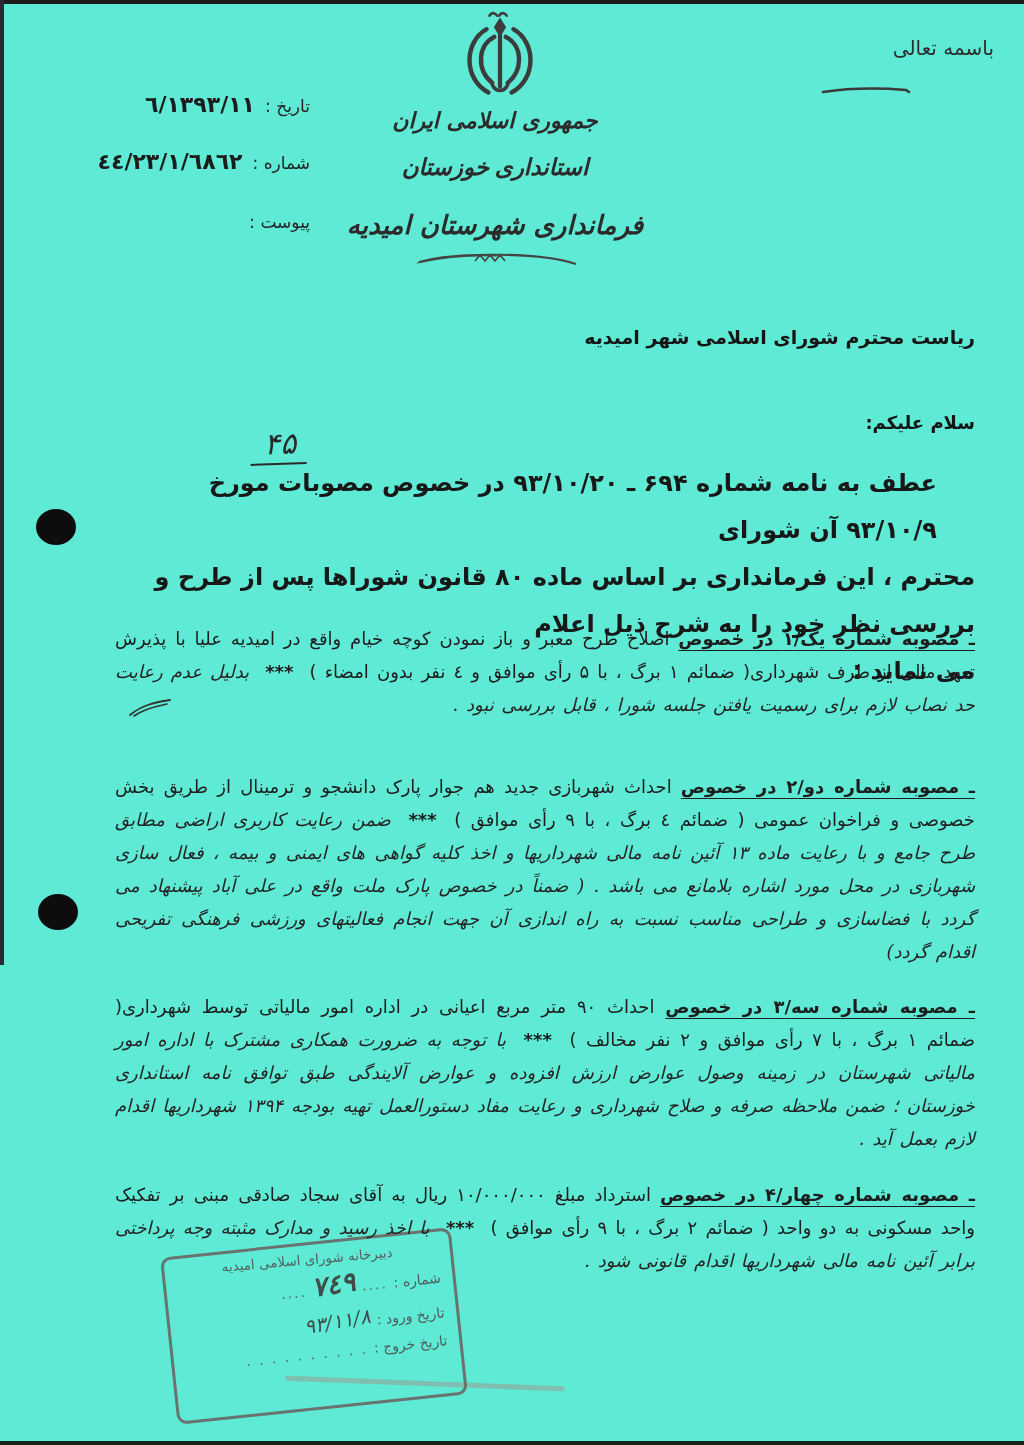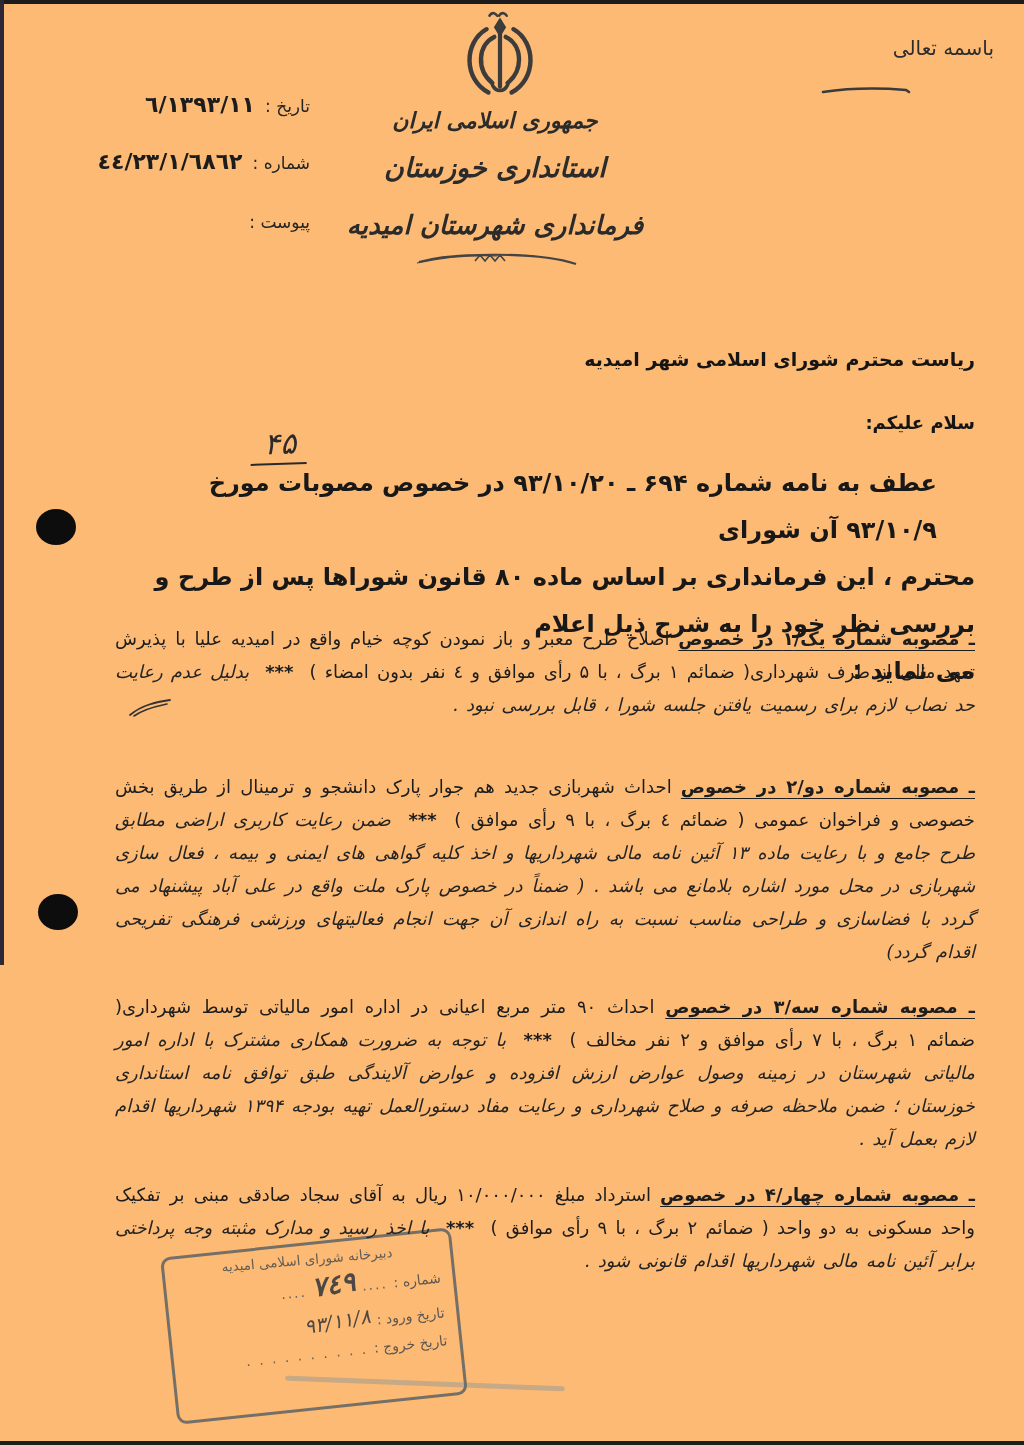--- a/index.html
+++ b/index.html
@@ -1,20 +1,20 @@
 <!DOCTYPE html>
 <html lang="fa"><head>
 <meta charset="utf-8">
 <style>
   html,body{margin:0;padding:0;background:#888;}
   .page{
     position:relative;
     width:1024px;height:1445px;
     margin:0 auto;
-    background:#fdba74;
+    background:#5eead4;
     overflow:hidden;
     font-family:"DejaVu Sans",sans-serif;
     color:#222;
     direction:rtl;
   }
   
   .edge-top{position:absolute;top:0;left:0;width:100%;height:4px;background:#1c1c1c;}
   .edge-bottom{position:absolute;bottom:0;left:0;width:100%;height:4px;background:#17211c;}
   .edge-left{position:absolute;top:0;left:0;width:4px;height:965px;background:#2e2836;}
   .smudge{position:absolute;left:285px;top:1381px;width:280px;height:5px;background:#9a9a96;opacity:.55;transform:rotate(2.2deg);border-radius:3px;}
@@ -26,34 +26,34 @@
 
   
   .bismillah{position:absolute;right:30px;top:36px;font-size:20px;color:#2c2c2c;letter-spacing:1px;}
   .bismillah-line{position:absolute;right:112px;top:84px;}
 
   
   .emblem{position:absolute;left:452px;top:8px;width:96px;height:100px;}
   .letterhead{position:absolute;left:330px;top:100px;width:330px;text-align:center;
     font-family:"DejaVu Serif",serif;font-style:italic;font-weight:bold;color:#2b2b2b;}
   .lh1{font-size:22px;line-height:40px;}
-  .lh2{font-size:27px;line-height:56px;}
+  .lh2{font-size:23px;line-height:56px;font-family:Liberation Serif, serif;}
   .lh3{font-size:26px;line-height:58px;text-align:center;}
   .flourish{position:absolute;left:415px;top:248px;}
 
   
   .meta{position:absolute;left:55px;top:92px;width:255px;}
   .meta-row{display:flex;flex-direction:row;justify-content:flex-start;align-items:baseline;direction:rtl;text-align:right;gap:10px;}
   .meta-row.r1{margin-top:0;}
   .meta-row.r2{margin-top:32px;}
   .meta-row.r3{margin-top:38px;}
   .meta-label{font-size:17px;color:#242424;}
   .meta-value{font-size:22px;font-weight:bold;color:#1c1c1c;letter-spacing:1px;}
 
-  .addressee{position:absolute;right:49px;top:326px;font-size:19px;font-weight:bold;color:#151515;margin-top:22px;}
+  .addressee{position:absolute;right:49px;top:326px;font-size:19px;font-weight:bold;color:#151515;}
   .salutation{position:absolute;right:49px;top:412px;font-size:18px;font-weight:bold;color:#151515;}
 
   .handnote{position:absolute;left:250px;top:426px;font-size:30px;font-family:"DejaVu Serif",serif;
     font-style:italic;color:#2a2a2a;border-bottom:2px solid #2a2a2a;padding:0 10px 2px 14px;transform:rotate(-2deg);}
 
   .intro{position:absolute;right:49px;top:460px;width:862px;font-size:24px;font-weight:bold;
     line-height:47px;color:#181818;text-align:right;}
   .intro .l1{padding-right:38px;}
 
   .res{position:absolute;right:49px;width:860px;font-size:18px;line-height:33px;color:#1d1d1d;

